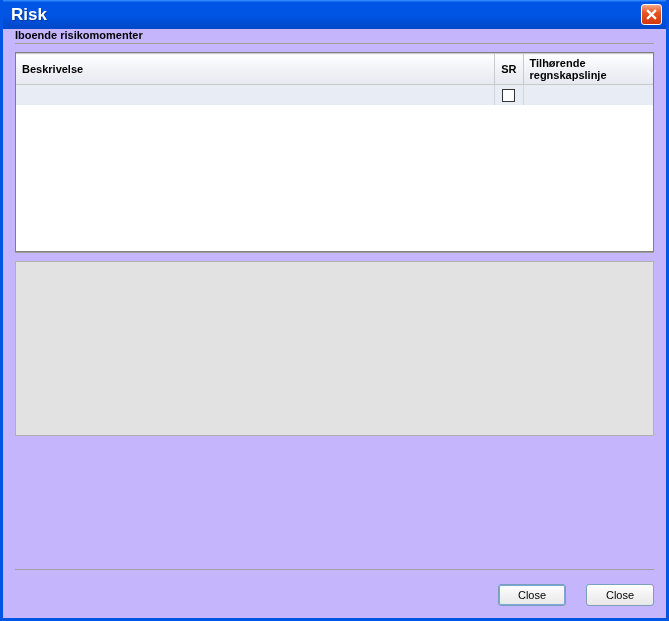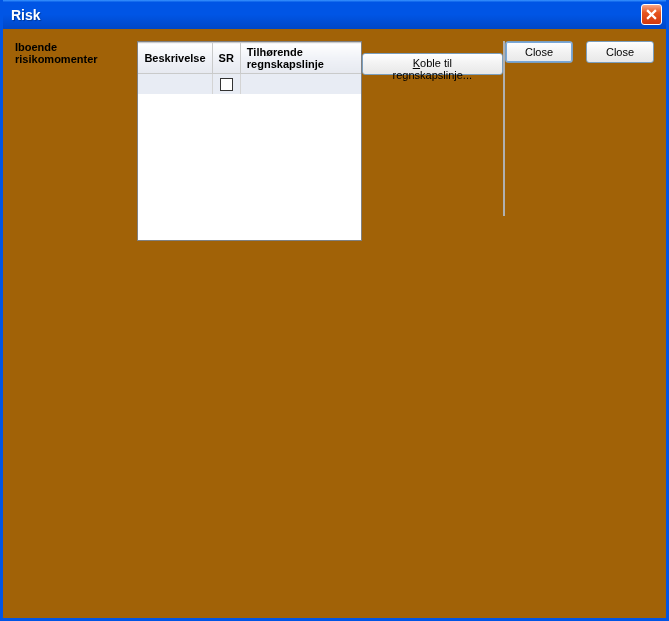--- a/index.html
+++ b/index.html
@@ -27,44 +27,45 @@
     .titlebar {
       height: 29px;
       background: linear-gradient(to bottom, #3a95ff 0%, #0055e5 8%, #0055e5 50%, #0047c7 100%);
       display: flex;
       align-items: center;
       padding: 0 4px 0 8px;
       color: #ffffff;
     }
     .titlebar-title {
       font-weight: bold;
-      font-size: 14px;
+      font-size: 17px;
       flex: 1;
       text-shadow: 1px 1px 1px rgba(0,0,0,0.3);
     }
     .titlebar-close {
       width: 21px;
       height: 21px;
       background: linear-gradient(to bottom, #f7a688 0%, #e7561f 40%, #d1370e 100%);
       border: 1px solid #ffffff;
       border-radius: 3px;
       display: flex;
       align-items: center;
       justify-content: center;
       cursor: pointer;
     }
     .titlebar-close svg {
       width: 11px;
       height: 11px;
     }
     .content {
       flex: 1;
-      padding: 12px 12px 12px 12px;
-      background: #a16207;
-      display: flex;
+      padding: 0 12px 12px 12px;
+      background: #c4b5fd;
+      display: flex;
+      flex-direction: column;
     }
     .section-label {
       font-weight: bold;
       font-size: 11px;
       color: #000000;
       margin-bottom: 2px;
     }
     .section-divider {
       border: none;
       border-top: 1px solid #a0a0a0;
@@ -155,21 +156,21 @@
     }
     .footer-divider {
       border: none;
       border-top: 1px solid #a0a0a0;
       margin-top: 10px;
       margin-bottom: 14px;
     }
     .footer-buttons {
       display: flex;
       justify-content: flex-end;
-      gap: 13px;
+      gap: 20px;
     }
     .footer-buttons .btn {
       min-width: 68px;
     }
     .btn-default {
       box-shadow: 0 0 0 1px #79a7d8 inset;
     }
     .underline-first {
       text-decoration: underline;
     }
@@ -206,23 +207,20 @@
             <td></td>
             <td class="checkbox-cell">
               <span class="checkbox"></span>
             </td>
             <td></td>
           </tr>
         </tbody>
       </table>
     </div>
 
-    <div class="button-row">
-      <button class="btn"><span class="underline-first">K</span><span>oble til regnskapslinje...</span></button>
-    </div>
 
     <hr class="section-divider">
 
     <div class="panel-gray"></div>
 
     <div class="spacer"></div>
 
     <hr class="footer-divider">
 
     <div class="footer-buttons">

